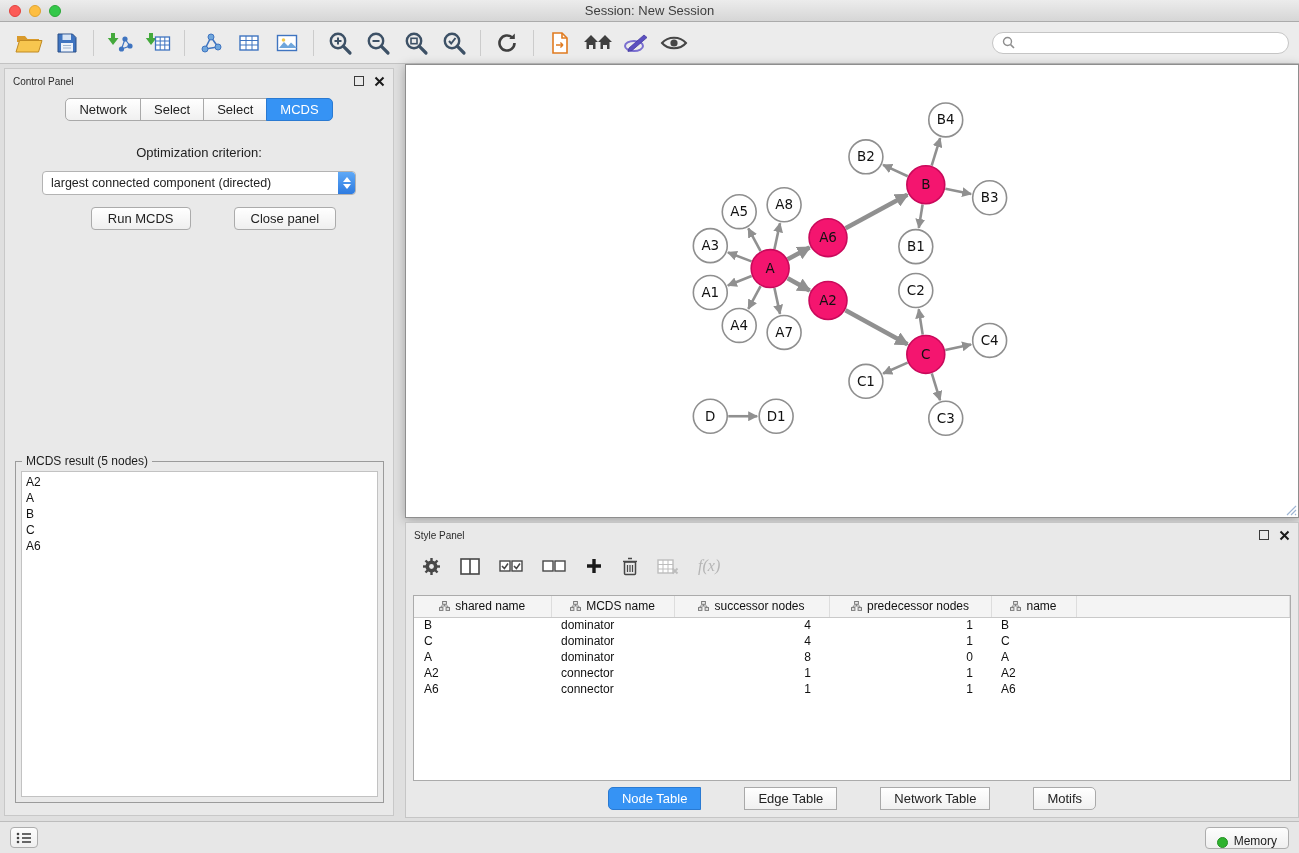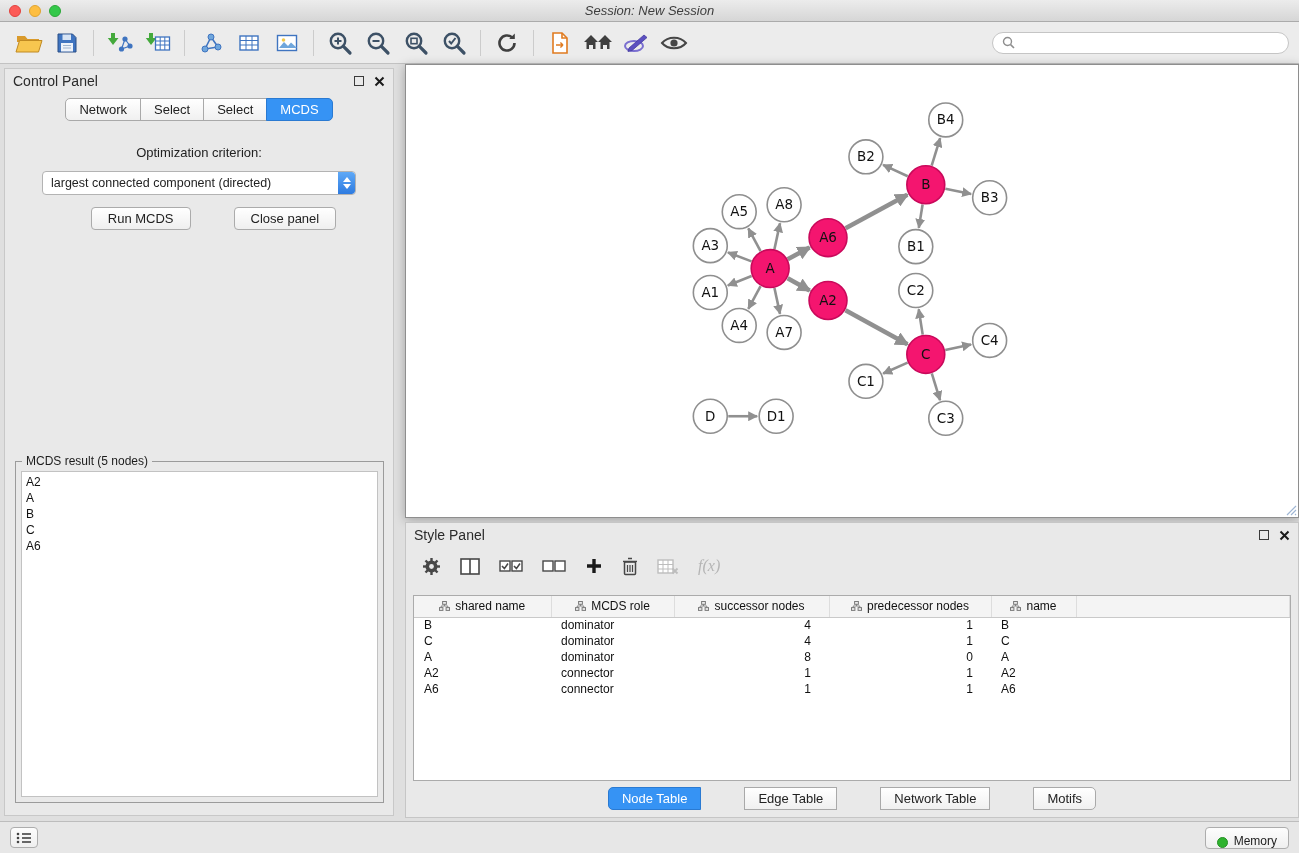--- a/index.html
+++ b/index.html
@@ -13,37 +13,37 @@
   
   .titlebar { position:absolute; left:0; top:0; width:100%; height:22px;
     background:linear-gradient(#ECECEC,#D6D6D6); border-bottom:1px solid #ABABAB;
     display:flex; align-items:center; justify-content:center; }
   .traffic { position:absolute; left:9px; top:5px; display:flex; gap:8px; }
   .traffic.small { left:10px; top:5px; gap:7px; }
   .light { width:12px; height:12px; border-radius:50%; }
   .light.red    { background:#FC5B57; border:1px solid #E2423E; }
   .light.yellow { background:#FDBE41; border:1px solid #E0A430; }
   .light.green  { background:#34C84A; border:1px solid #2BA838; }
-  .titlebar-title { font-size:13px; color:#3E3E3E;font-style:italic; }
+  .titlebar-title { font-size:13px; color:#3E3E3E; }
 
   
   .toolbar { position:absolute; left:0; top:22px; width:100%; height:42px;
     background:#ECECEC; border-bottom:1px solid #C2C2C2;
     display:flex; align-items:center; padding:0 10px; }
   .tb-btn { min-width:38px; height:34px; display:flex; align-items:center; justify-content:center; border-radius:4px; }
   .tb-sep { width:1px; height:26px; background:#CCCCCC; margin:0 7px; }
   .search-box { margin-left:auto; width:297px; height:22px; background:#fff;
     border:1px solid #C5C5C5; border-radius:12px; display:flex; align-items:center; padding:0 9px; gap:5px; }
   .search-box input { border:none; outline:none; flex:1; font-size:12px; font-family:inherit; background:transparent; }
 
   
   .control-panel { position:absolute; left:4px; top:68px; width:390px; height:748px;
     background:#E9E9E9; border:1px solid #C8C8C8; }
   .panel-header { height:24px; display:flex; align-items:center; padding:0 8px; }
-  .panel-header .ph-title { flex:1; font-size:14px; color:#2B2B2B; }
+  .panel-header .ph-title { flex:1; font-size:10px; color:#2B2B2B; }
   .win-ctrls { display:flex; align-items:center; gap:10px; }
   .win-float { width:10px; height:10px; border:1.5px solid #3A3A3A; display:inline-block; }
 
   .tabs { display:flex; }
   .tab { padding:3px 13px; font-size:13px; color:#222;
     background:linear-gradient(#FFFFFF,#F0F0F0); border:1px solid #A9A9A9; margin-left:-1px; }
   .tab:first-child { border-radius:5px 0 0 5px; margin-left:0; }
   .tab:last-child { border-radius:0 5px 5px 0; }
   .tab.active { background:#3693F4; border-color:#2A7AD2; color:#fff; }
   .cp-tabs { justify-content:center; margin-top:5px; }
@@ -480,21 +480,21 @@
                 <rect x="3.6" y="0.5" width="3.8" height="2.8" fill="#ECECEC" stroke="#7A7A7A"></rect>
                 <rect x="0.5" y="6.6" width="3.4" height="2.8" fill="#ECECEC" stroke="#7A7A7A"></rect>
                 <rect x="7.1" y="6.6" width="3.4" height="2.8" fill="#ECECEC" stroke="#7A7A7A"></rect>
                 <path d="M5.5 3.3 v1.7 M2.2 6.6 V5 h6.6 v1.6" fill="none" stroke="#7A7A7A" stroke-width="0.9"></path>
               </svg><span>shared name</span></th>
             <th><svg class="sort-ic" width="11" height="10" viewBox="0 0 11 10">
                 <rect x="3.6" y="0.5" width="3.8" height="2.8" fill="#ECECEC" stroke="#7A7A7A"></rect>
                 <rect x="0.5" y="6.6" width="3.4" height="2.8" fill="#ECECEC" stroke="#7A7A7A"></rect>
                 <rect x="7.1" y="6.6" width="3.4" height="2.8" fill="#ECECEC" stroke="#7A7A7A"></rect>
                 <path d="M5.5 3.3 v1.7 M2.2 6.6 V5 h6.6 v1.6" fill="none" stroke="#7A7A7A" stroke-width="0.9"></path>
-              </svg><span>MCDS role</span></th>
+              </svg><span>MCDS name</span></th>
             <th><svg class="sort-ic" width="11" height="10" viewBox="0 0 11 10">
                 <rect x="3.6" y="0.5" width="3.8" height="2.8" fill="#ECECEC" stroke="#7A7A7A"></rect>
                 <rect x="0.5" y="6.6" width="3.4" height="2.8" fill="#ECECEC" stroke="#7A7A7A"></rect>
                 <rect x="7.1" y="6.6" width="3.4" height="2.8" fill="#ECECEC" stroke="#7A7A7A"></rect>
                 <path d="M5.5 3.3 v1.7 M2.2 6.6 V5 h6.6 v1.6" fill="none" stroke="#7A7A7A" stroke-width="0.9"></path>
               </svg><span>successor nodes</span></th>
             <th><svg class="sort-ic" width="11" height="10" viewBox="0 0 11 10">
                 <rect x="3.6" y="0.5" width="3.8" height="2.8" fill="#ECECEC" stroke="#7A7A7A"></rect>
                 <rect x="0.5" y="6.6" width="3.4" height="2.8" fill="#ECECEC" stroke="#7A7A7A"></rect>
                 <rect x="7.1" y="6.6" width="3.4" height="2.8" fill="#ECECEC" stroke="#7A7A7A"></rect>

